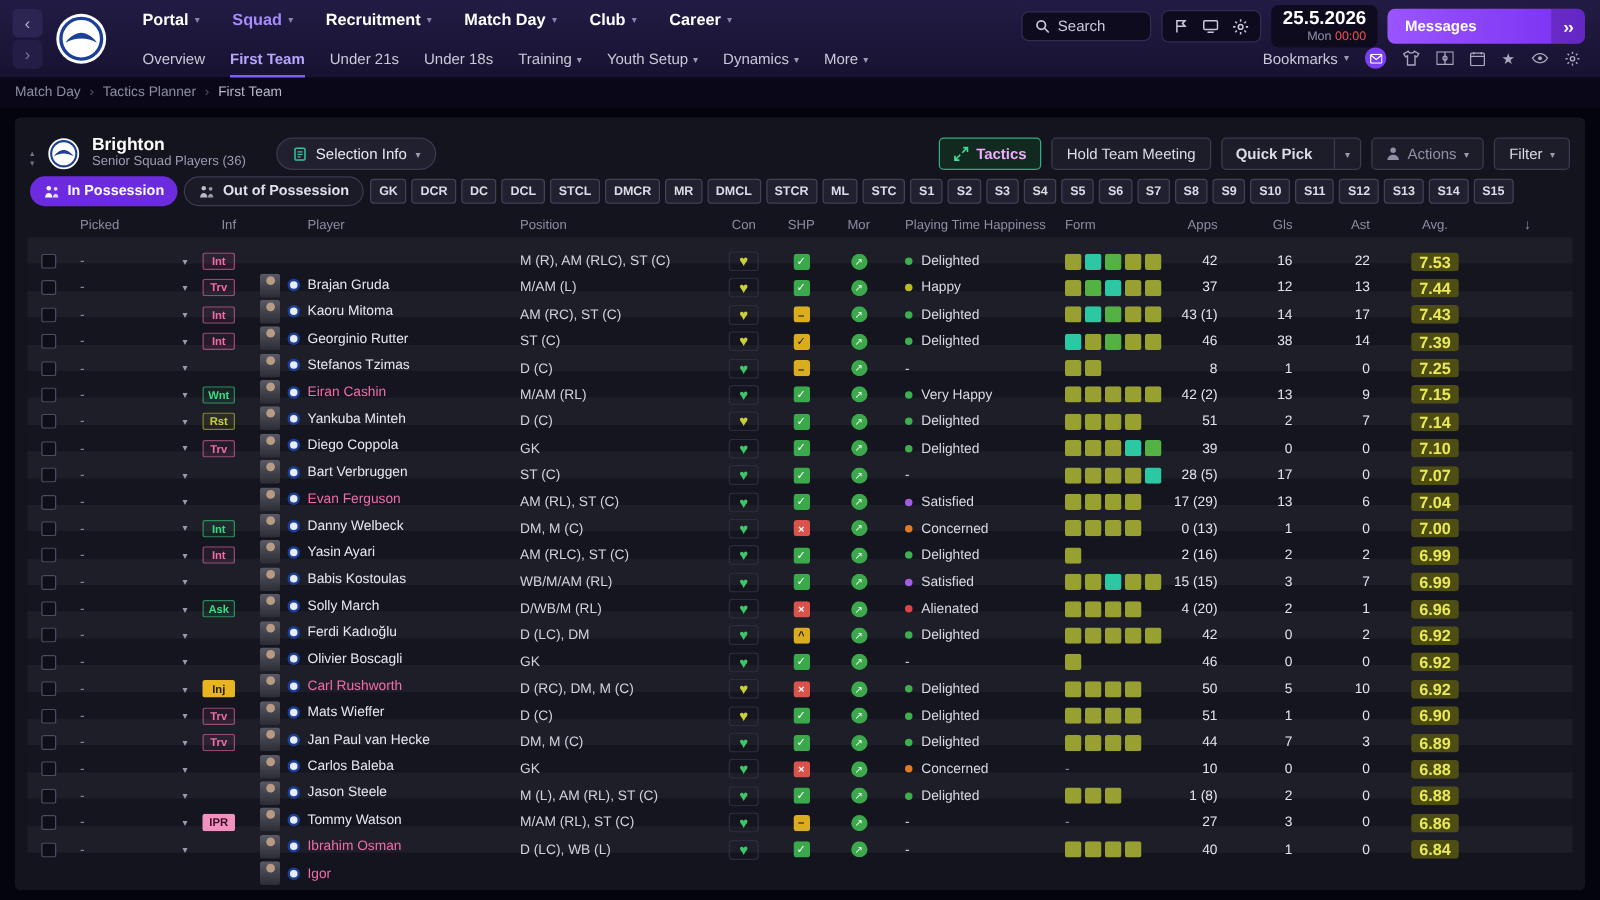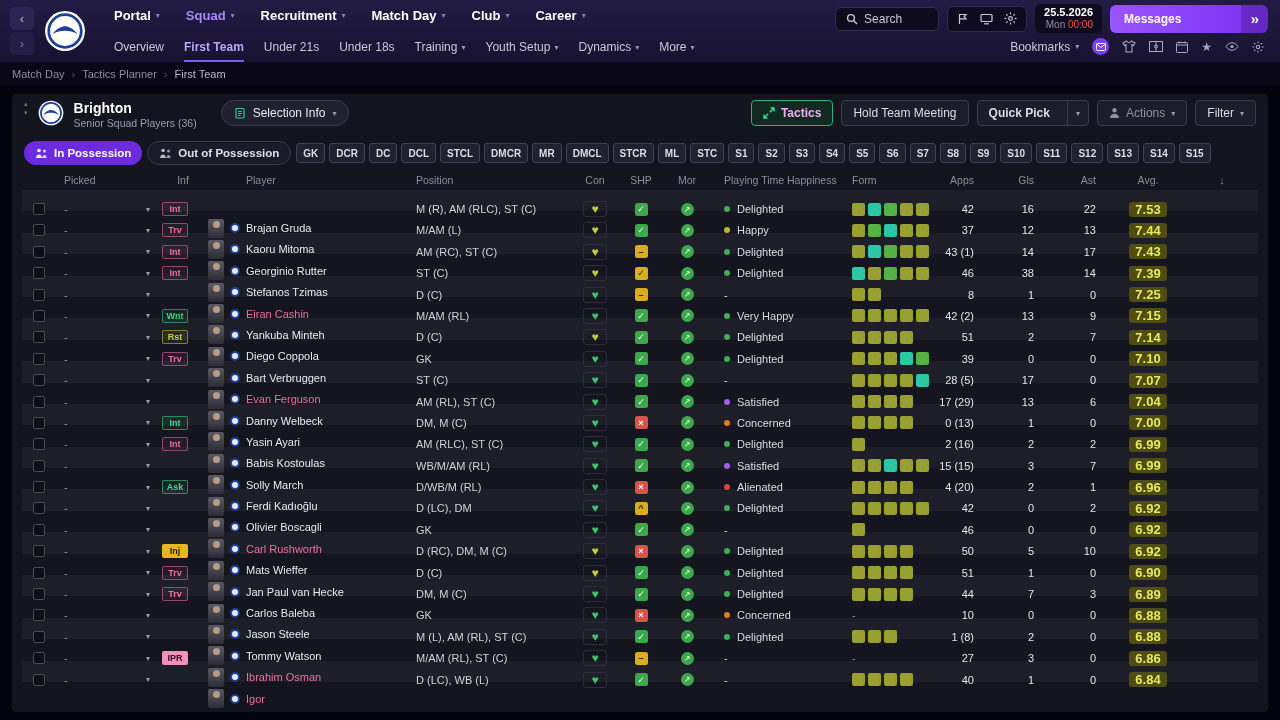--- a/index.html
+++ b/index.html
@@ -20,41 +20,41 @@
 .subnav-row { display:flex; gap:20px; align-items:flex-end; height:28px; }
 .subnav-item { color:#c9c9d8; font-size:12px; padding-bottom:8px; display:flex; gap:4px; align-items:center; cursor:pointer; white-space:nowrap; }
 .subnav-item.active { color:#b9a6ff; border-bottom:2px solid #7c5cff; padding-bottom:6px; font-weight:bold; }
 .chev { font-size:8px; color:#9a9ab0; }
 .top-right { display:flex; flex-direction:column; align-items:flex-end; height:100%; padding:4px 2px 2px 0; justify-content:space-between; }
 .tr-row1 { display:flex; gap:8px; align-items:center; }
 .search-pill { height:24px; background:#0e0b1e; border:1px solid #322c52; border-radius:6px; display:flex; align-items:center; gap:6px; padding:0 10px; width:104px; color:#c9c9d8; font-size:12px; cursor:text; }
 .icon-pill { height:26px; background:#0e0b1e; border:1px solid #322c52; border-radius:6px; display:flex; align-items:center; gap:11px; padding:0 9px; }
 .icon-pill span { display:flex; cursor:pointer; }
 .date-box { background:#0e0b1e; border-radius:6px; padding:2px 9px; text-align:right; line-height:1.2; }
-.date-line1 { color:#fff; font-size:11px; font-weight:bold; }
+.date-line1 { color:#fff; font-size:15px; font-weight:bold; }
 .date-line2 { font-size:10px; color:#8f8fa6; }
 .date-time { color:#ef5350; font-weight:normal; }
 .messages-btn { height:28px; border-radius:6px; background:linear-gradient(90deg,#9a55ff,#7a2ff0); display:flex; align-items:center; font-weight:bold; color:#fff; font-size:12px; overflow:hidden; width:158px; cursor:pointer;gap:28px; }
 .messages-label { padding:0 14px; flex:1; }
 .messages-arrows { padding:0 10px; height:100%; display:flex; align-items:center; background:rgba(0,0,0,0.18); letter-spacing:-1px; font-size:14px; }
 .tr-row2 { display:flex; gap:13px; align-items:center; color:#c9c9d8; font-size:12px; padding:0 4px 5px 0; }
 .bm { display:flex; gap:5px; align-items:center; cursor:pointer; }
 .tr-row2 .ico { display:flex; cursor:pointer; }
 .noti { width:17px; height:17px; border-radius:50%; background:#7a3ff2; display:flex; align-items:center; justify-content:center; }
 .star-ico { font-size:12px; color:#a9a9bd; line-height:1; }
 
 
 .breadcrumb-bar { height:24px; background:#0a0818; display:flex; align-items:center; padding:0 12px; gap:7px; font-size:11px; color:#8d8da2; }
 .breadcrumb-bar .sep { color:#55556a; }
 .crumb { cursor:pointer; }
 .crumb.last { color:#b9b9c8; }
 
 
 .panel { margin:8px 12px; height:618px; background:#14141e; border-radius:4px; padding:0 10px; }
-.panel-header { height:42px; display:flex; align-items:flex-start; gap:10px; padding:6px 2px 0; }
+.panel-header { height:42px; display:flex; align-items:flex-end; gap:10px; padding:6px 2px 0; }
 .collapse { display:flex; flex-direction:column; color:#6f6f86; font-size:7px; line-height:1.1; gap:1px; cursor:pointer; }
 .ph-badge { width:26px; height:26px; flex:none; }
 .ph-titles { line-height:1.2; }
 .ph-title { color:#fff; font-size:14px; font-weight:bold; }
 .ph-sub { color:#9c9cb2; font-size:10.5px; }
 .pill-btn { height:26px; border-radius:13px; border:1px solid #3a3a50; background:#20202e; color:#e8e8f0; font-size:12px; display:flex; align-items:center; gap:7px; padding:0 12px; margin-left:14px; cursor:pointer; }
 .ph-right { margin-left:auto; display:flex; gap:8px; align-items:center; }
 .btn { height:26px; border-radius:4px; border:1px solid #3a3a50; background:#1d1d2a; color:#dcdce6; font-size:12px; display:flex; align-items:center; gap:6px; padding:0 11px; cursor:pointer; white-space:nowrap; }
 .btn-tactics { background:#11291f; border-color:#2fae7f; color:#f0abfc; font-weight:bold; }
 .btn-quickpick { padding:0; font-weight:bold; }

